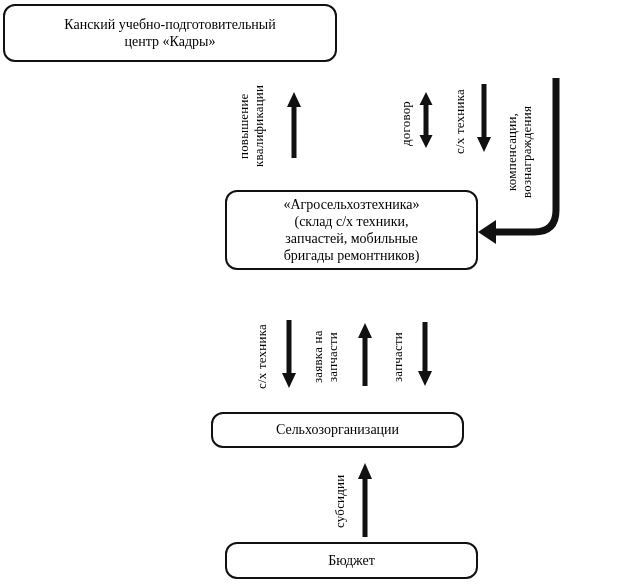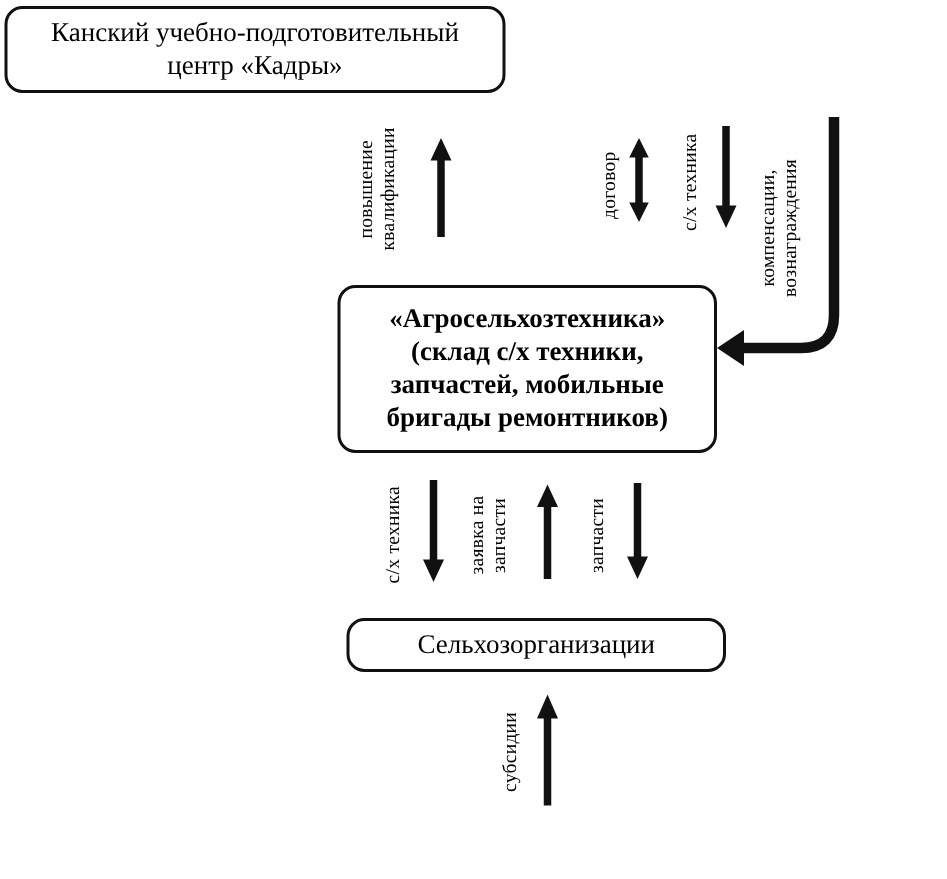--- a/index.html
+++ b/index.html
@@ -22,21 +22,21 @@
     position: absolute;
     box-sizing: border-box;
     border: 2px solid #111111;
     border-radius: 12px;
     background: #ffffff;
     display: flex;
     align-items: center;
     justify-content: center;
     text-align: center;
     line-height: 1.22;
-    font-size: 18px;
+    font-size: 14px;
     padding: 2px 8px;
   }
   .node .node-text {
     display: block;
     white-space: pre-line;
   }
   
   .vlabel {
     position: absolute;
     writing-mode: vertical-rl;
@@ -63,31 +63,34 @@
 <body>
 
 <div id="diagram">
 
   <div class="node" style="left:3px; top:4px; width:334px; height:58px;">
     <span class="node-text">Канский учебно-подготовительный
 центр «Кадры»</span>
   </div>
 
 
-  <div class="node" style="left:225px; top:190px; width:253px; height:112px;font-weight:bold;">
+  <div class="node" style="left:225px; top:190px; width:253px; height:80px;">
     <span class="node-text">«Агросельхозтехника»
 (склад с/х техники,
 запчастей, мобильные
 бригады ремонтников)</span>
   </div>
 
-  <div class="node" style="left:231px; top:412px; width:253px; height:36px;">
+  <div class="node" style="left:211px; top:412px; width:253px; height:36px;">
     <span class="node-text">Сельхозорганизации</span>
   </div>
 
+  <div class="node" style="left:225px; top:542px; width:253px; height:37px;">
+    <span class="node-text">Бюджет</span>
+  </div>
 
   <div class="vlabel two-line" style="left:237px; top:62px; height:128px; width:44px;">повышение
 квалификации</div>
   <div class="arrow" style="left:286px; top:92px;">
     <svg width="16" height="66" viewBox="0 0 16 66">
       <polygon points="8,0 15,15 10.5,15 10.5,66 5.5,66 5.5,15 1,15" fill="#111111"></polygon>
     </svg>
   </div>
 
   <div class="vlabel" style="left:399px; top:88px; height:70px; width:22px;">договор</div>

